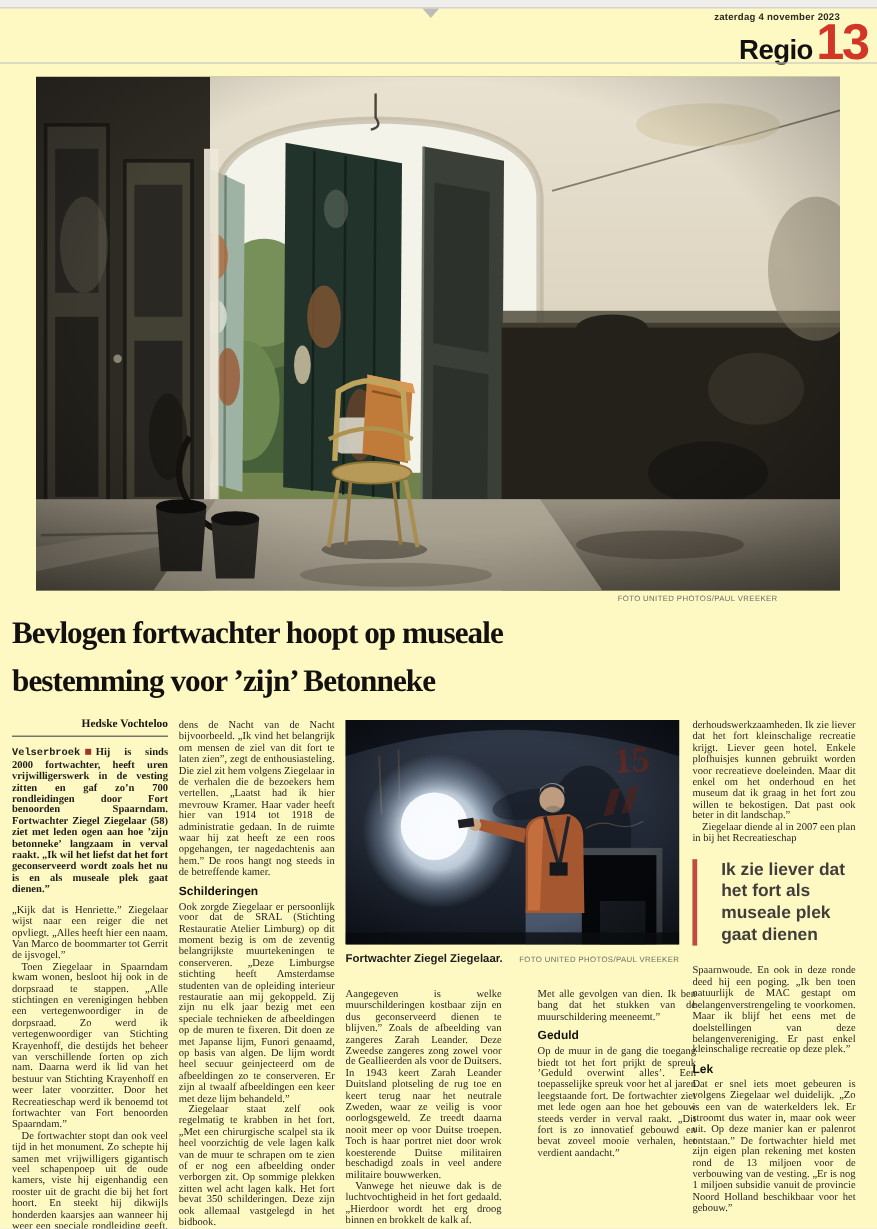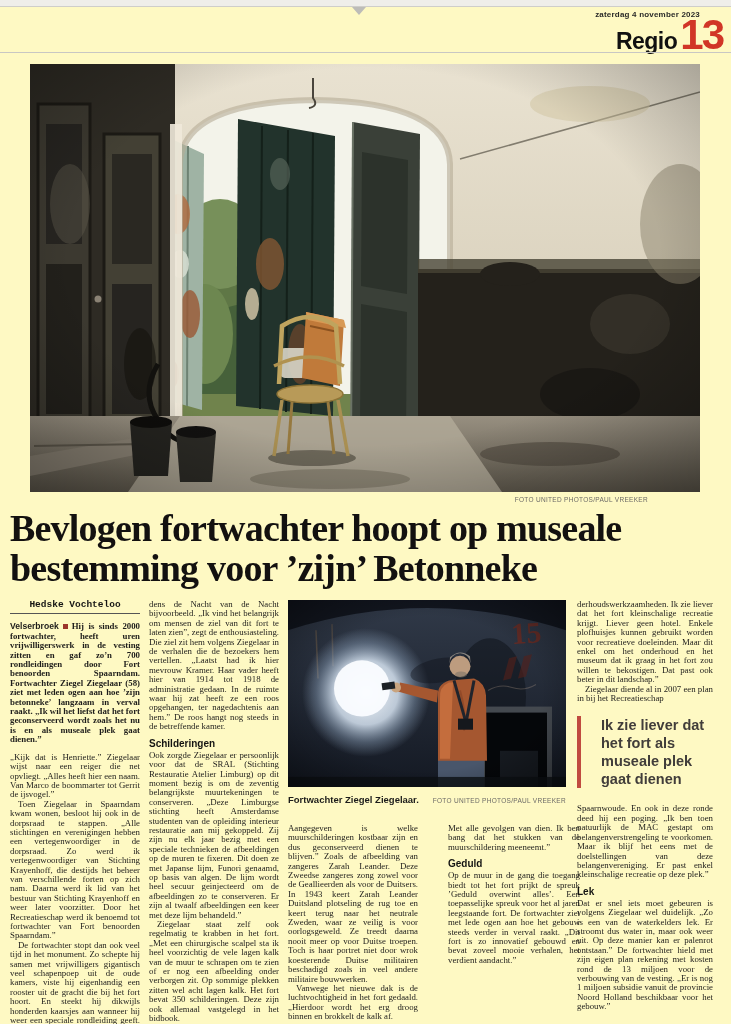--- a/index.html
+++ b/index.html
@@ -26,33 +26,33 @@
   .main-photo svg, .inline-photo svg { display:block; width:100%; height:100%; }
   .main-credit { position:absolute; left:30px; top:496px; width:670px; text-align:right;
     padding-right:52px; font-size:6.5px; letter-spacing:.3px; color:#6b6a66; }
   .inline-photo { position:absolute; left:288px; top:600px; width:278px; height:187px; background:#1a2028; }
   .inline-capbar { position:absolute; left:288px; top:794px; width:278px; display:flex;
     justify-content:space-between; align-items:baseline; }
   .inline-caption { font-size:9.5px; font-weight:700; color:#1c1c1a; }
   .inline-credit { font-size:6.5px; letter-spacing:.3px; color:#6b6a66; }
   
   .headline { position:absolute; left:10px; top:508px; width:708px;
-    font-family:"Liberation Serif", serif; font-weight:700; font-size:38px; line-height:40px;
+    font-family:"Liberation Serif", serif; font-weight:700; font-size:26px; line-height:40px;
     letter-spacing:-.8px; color:#131110; }
   
   .col { position:absolute; top:600px; width:130px;
     font-family:"Liberation Serif", serif; font-size:8.8px; line-height:9.4px;
     text-align:justify; color:#1e1d1b; }
   #col1 { left:10px; }  #col2 { left:149px; }
   #col3 { left:288px; top:824px; } #col4 { left:448px; top:824px; width:132px; }
   #col5 { left:577px; width:136px; }
-  .byline { font-family:Liberation Mono, monospace; font-size:9.5px; font-weight:700;
-    color:#161614; text-align:center; padding-bottom:4px; border-bottom:1px solid #555; margin-bottom:8px; }
+  .byline { font-family:Liberation Serif, serif; font-size:9.5px; font-weight:700;
+    color:#161614; text-align:right; padding-bottom:4px; border-bottom:1px solid #555; margin-bottom:8px; }
   .lead { font-weight:700; }
-  .dateline { font-family:Liberation Sans, sans-serif; font-size:8.6px; font-weight:700; }
+  .dateline { font-family:Liberation Mono, monospace; font-size:8.6px; font-weight:700; }
   .dl-sq { display:inline-block; width:5px; height:5px; background:#9c352a; margin:0 4px 0 4px; }
   p.body { margin:0; }
   p.indent { text-indent:8px; }
   p.gap { margin-top:8px; }
   .subhead { font-family:"Liberation Sans", sans-serif; font-size:10px; font-weight:700;
     color:#141412; text-align:left; margin:6px 0 2px; line-height:11px; }
   .pull-quote { font-family:"Liberation Sans", sans-serif; font-size:14.5px; line-height:18px;
     font-weight:700; color:#413d3a; text-align:left;
     border-left:4px solid #c04b40; padding-left:20px; margin:13px 0 16px; }
 </style>

